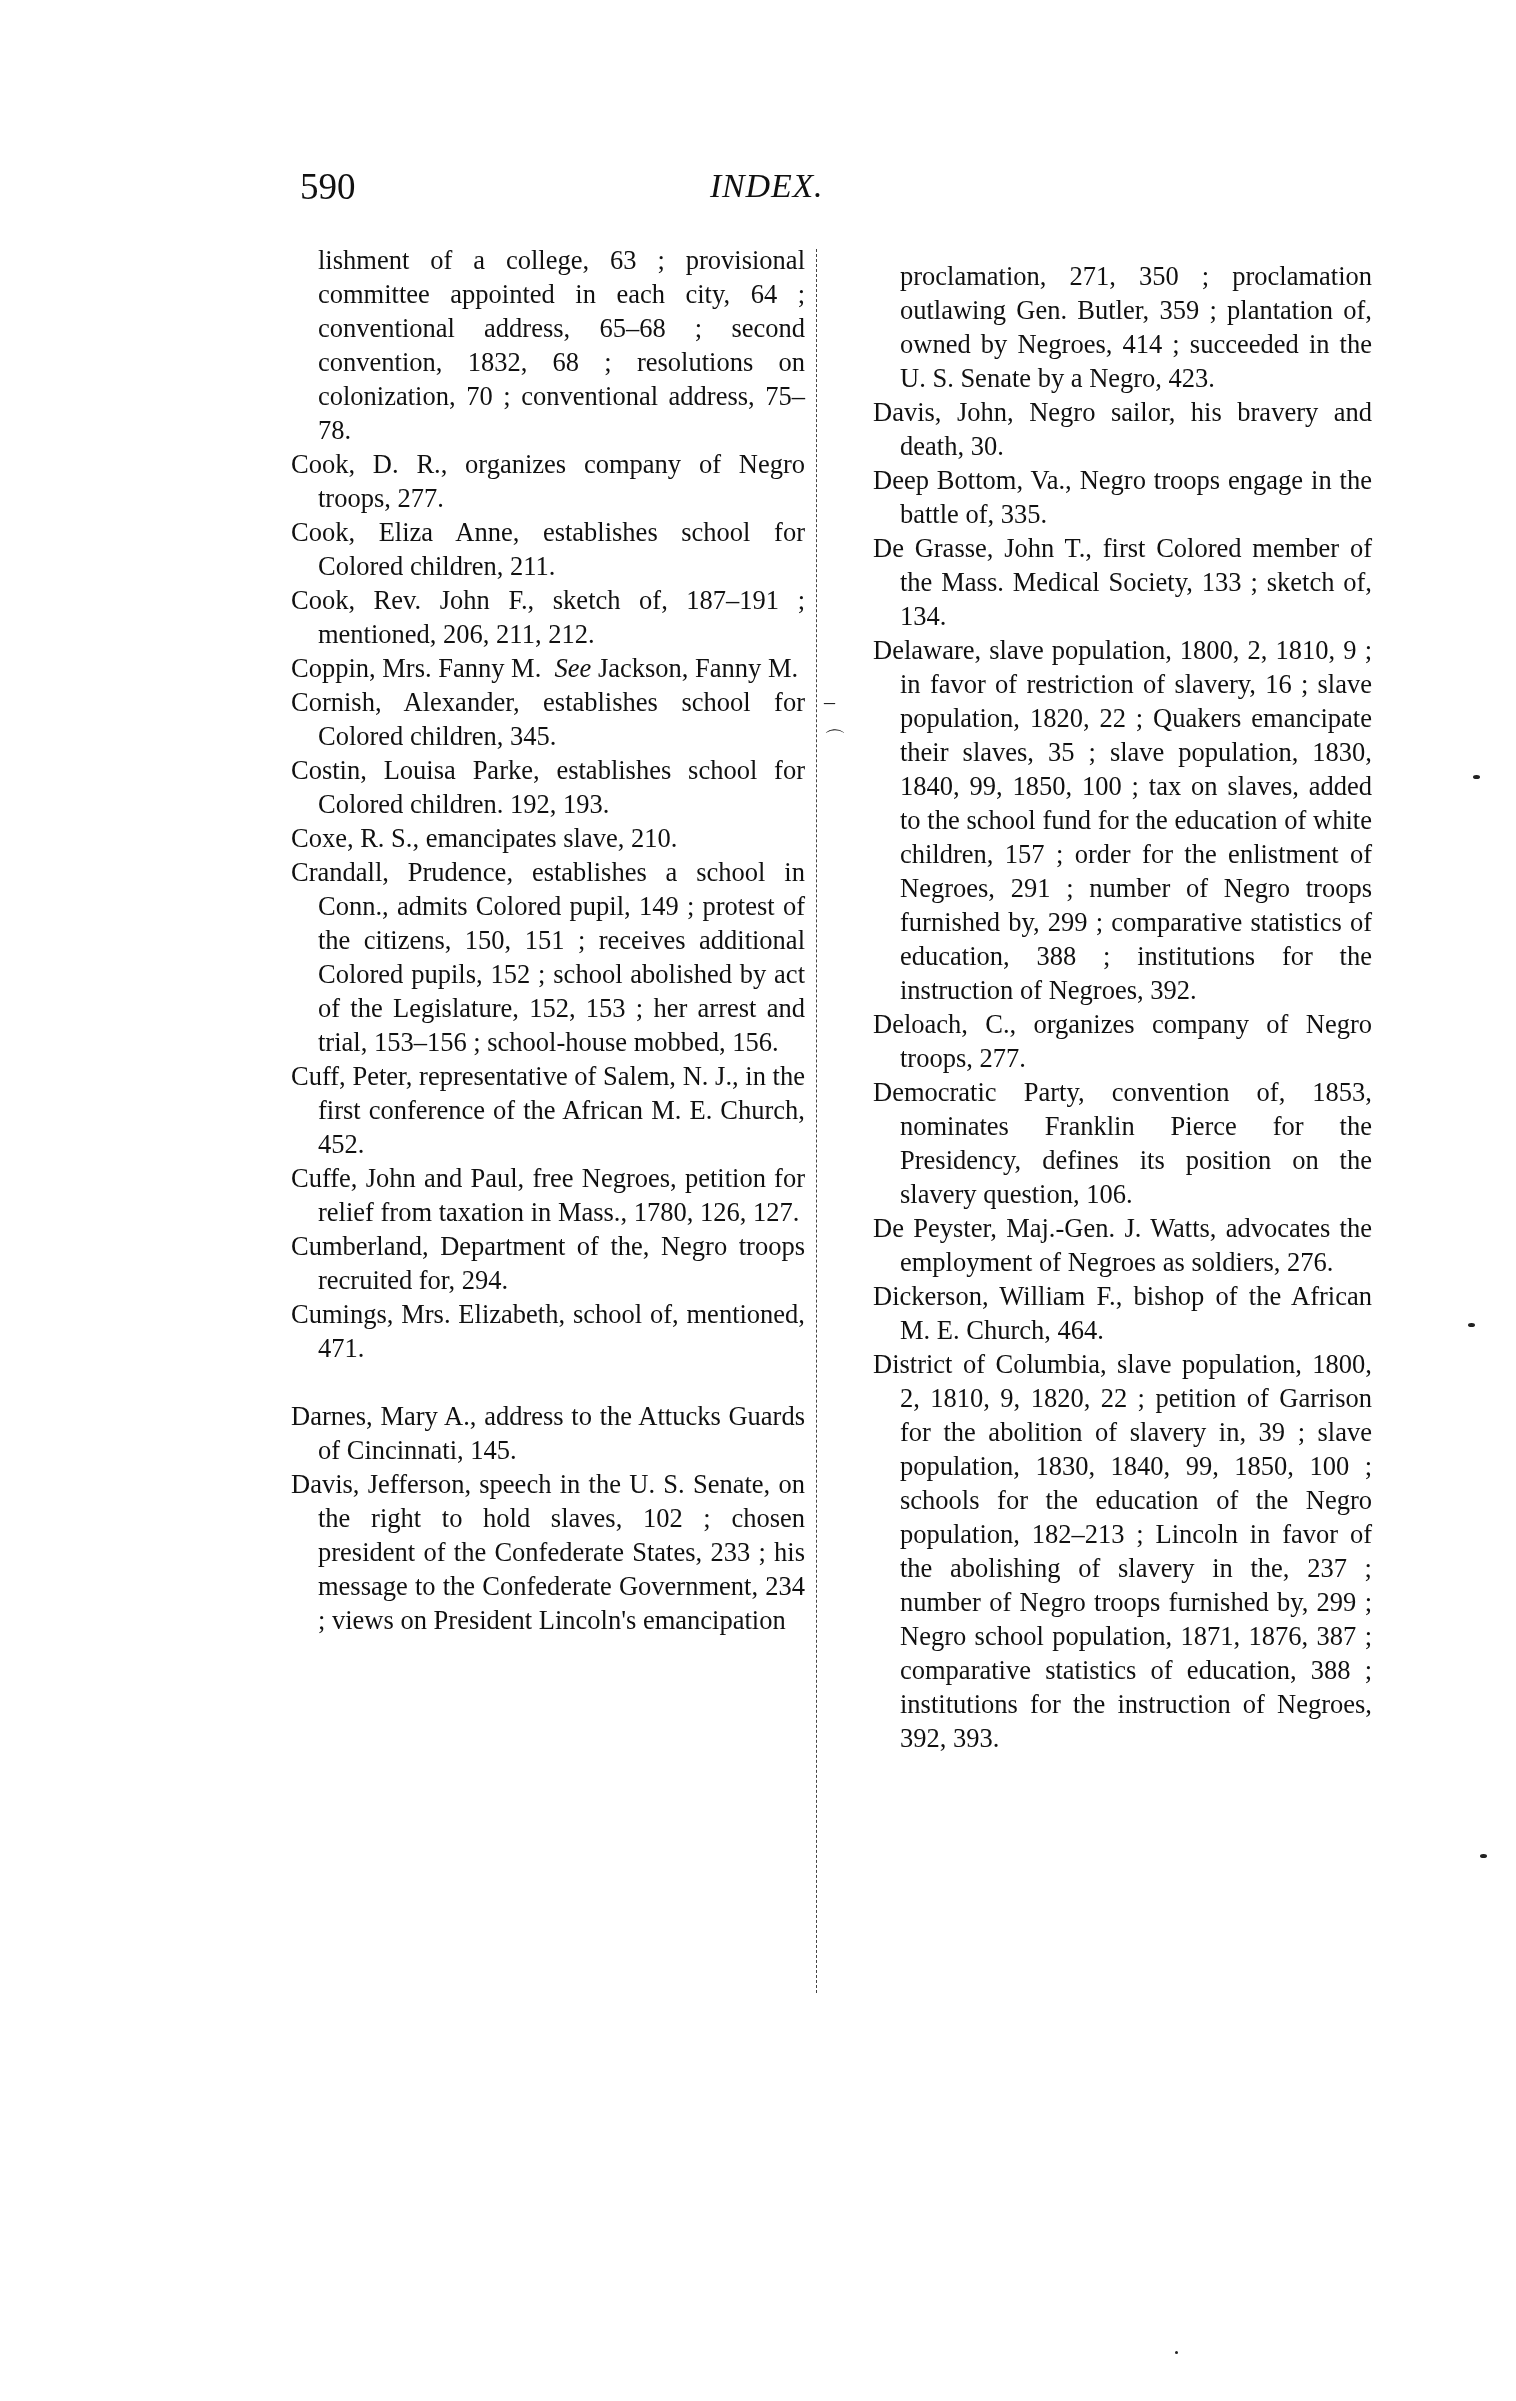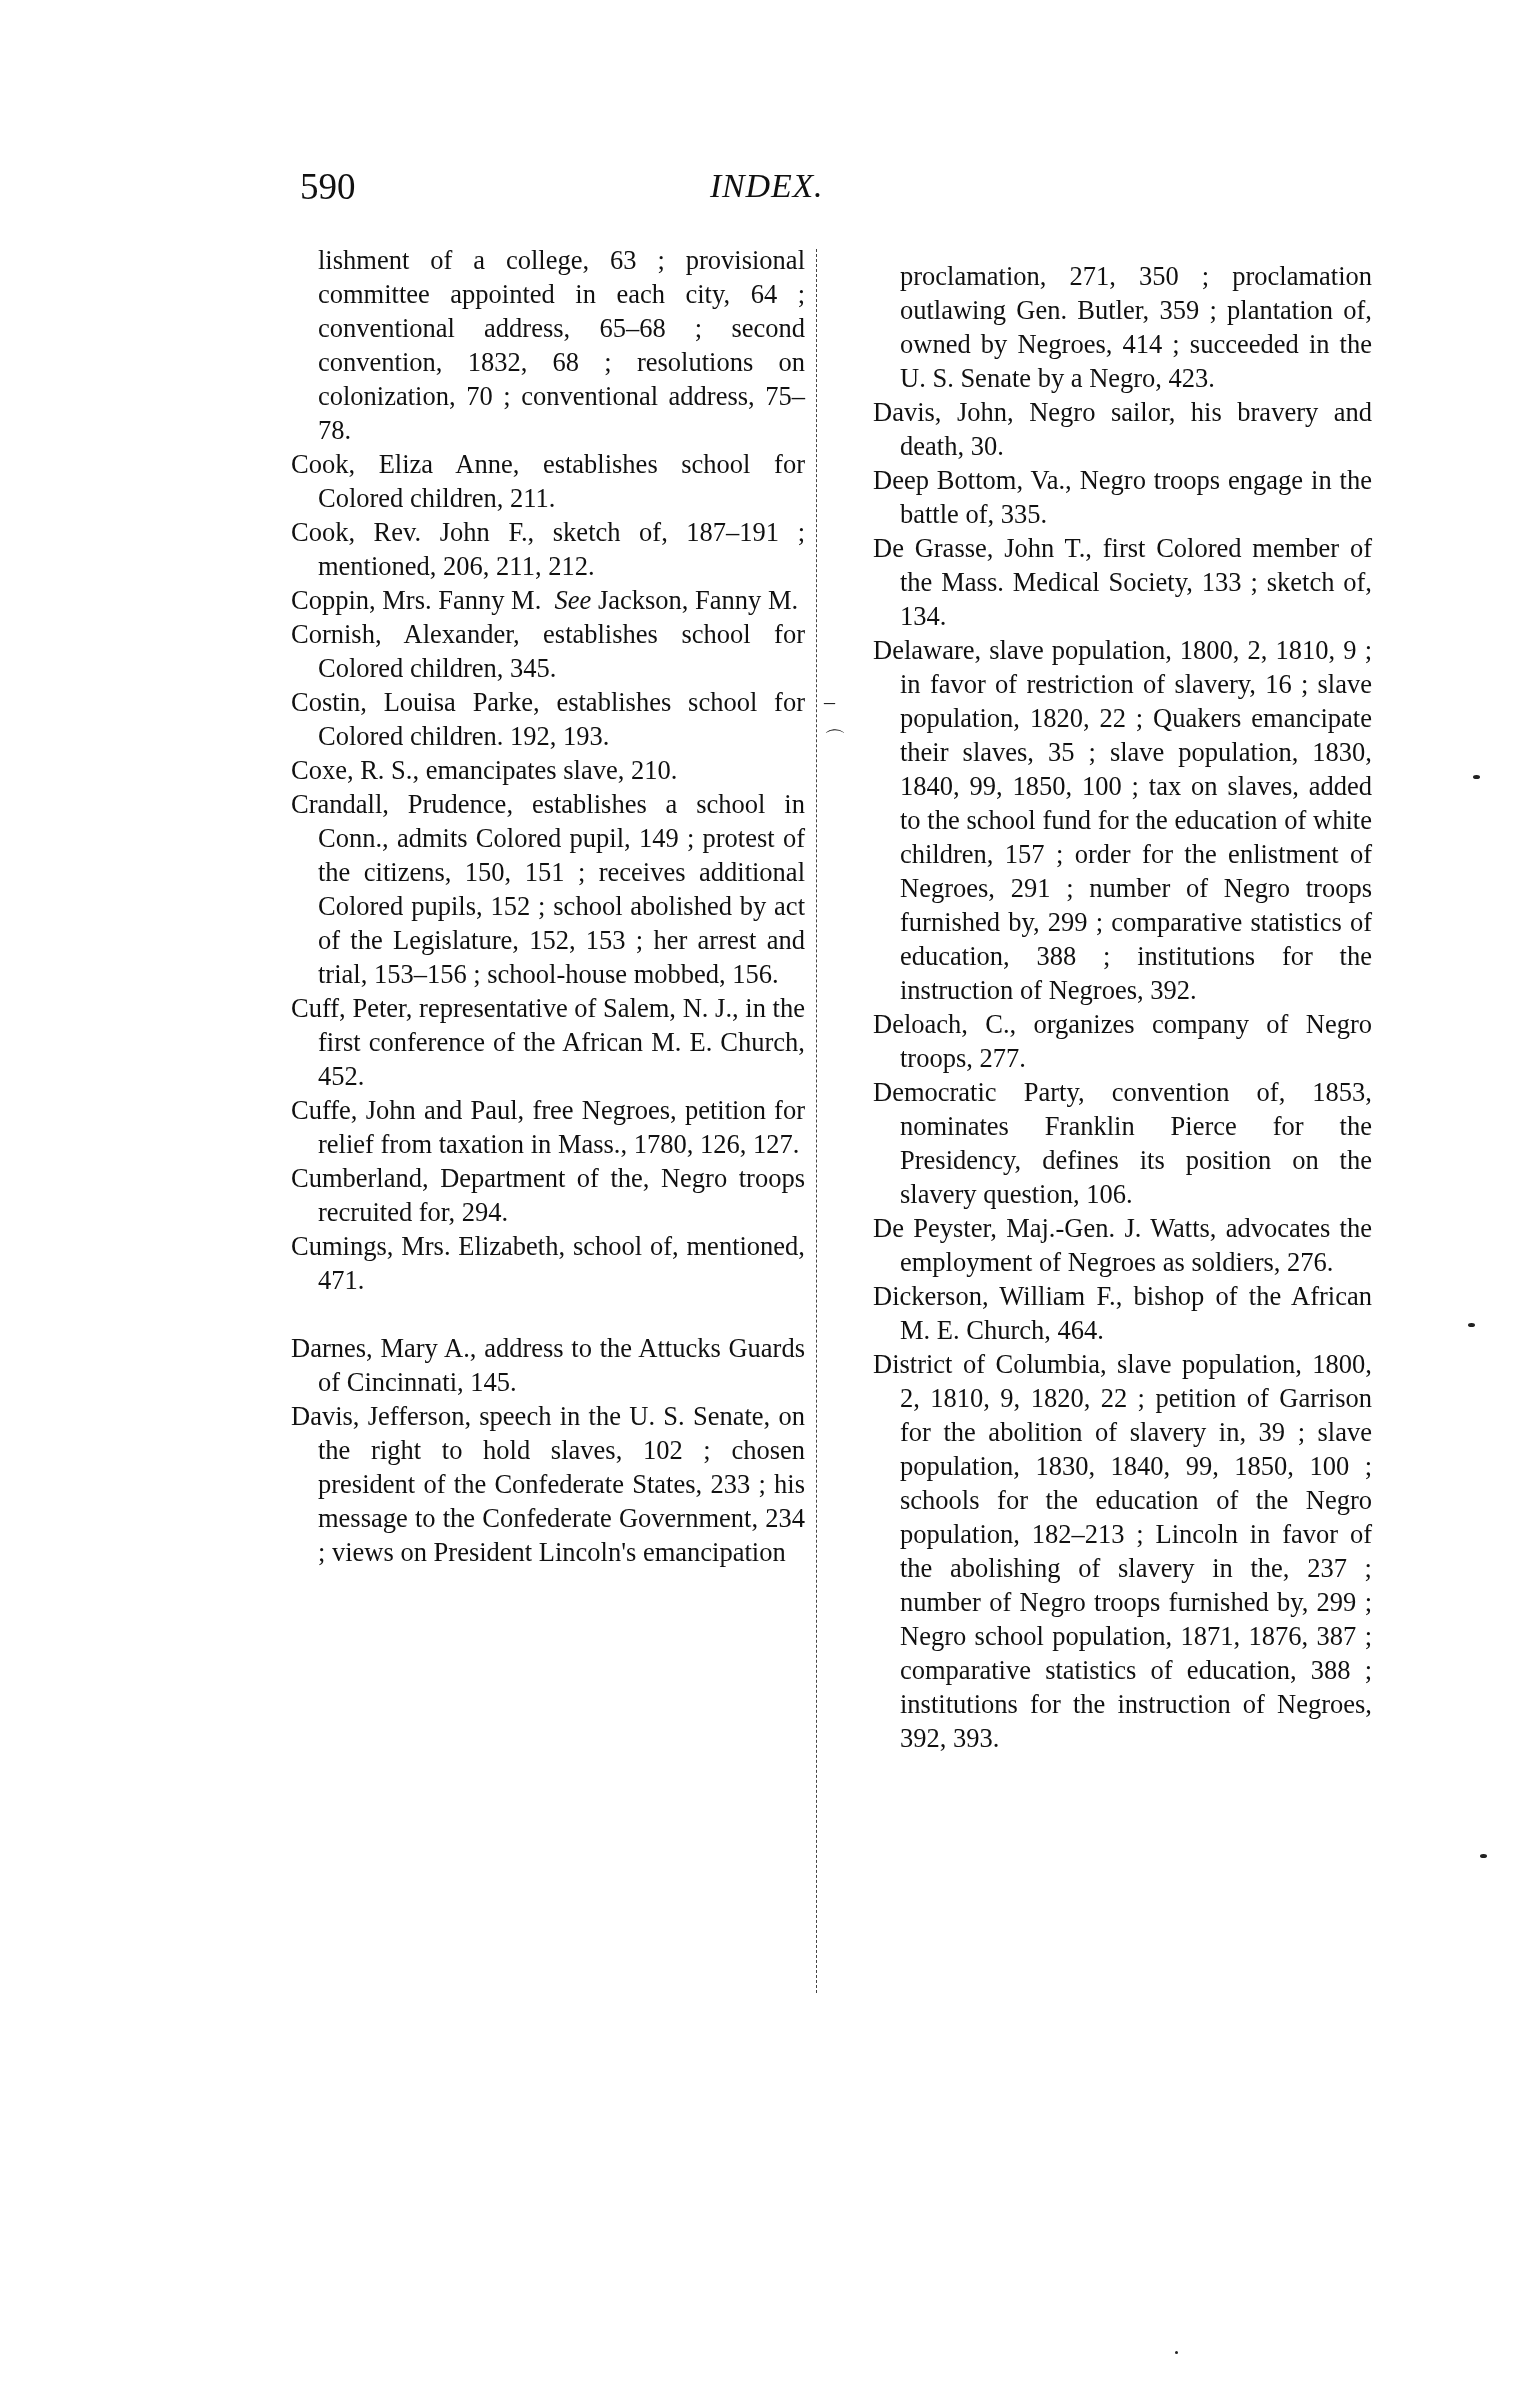--- a/index.html
+++ b/index.html
@@ -23,20 +23,21 @@
 </head>
 <body>
 
 <div>
   <span class="page-number">590</span>
   <span class="running-head">INDEX.</span>
 </div>
 
 <div class="column col-left">
   <p class="entry cont">lishment of a college, 63 ; provisional committee appointed in each city, 64 ; conventional address, 65–68 ; second convention, 1832, 68 ; resolutions on colonization, 70 ; conventional address, 75–78.</p>
+  <p class="entry">Cook, D. R., organizes company of Negro troops, 277.</p>
   <p class="entry">Cook, Eliza Anne, establishes school for Colored children, 211.</p>
   <p class="entry">Cook, Rev. John F., sketch of, 187–191 ; mentioned, 206, 211, 212.</p>
   <p class="entry">
     <span>Coppin, Mrs. Fanny M.</span>
     &nbsp;<span class="see">See</span>
     <span>Jackson, Fanny M.</span>
   </p>
   <p class="entry">Cornish, Alexander, establishes school for Colored children, 345.</p>
   <p class="entry">Costin, Louisa Parke, establishes school for Colored children. 192, 193.</p>
   <p class="entry">Coxe, R. S., emancipates slave, 210.</p>

